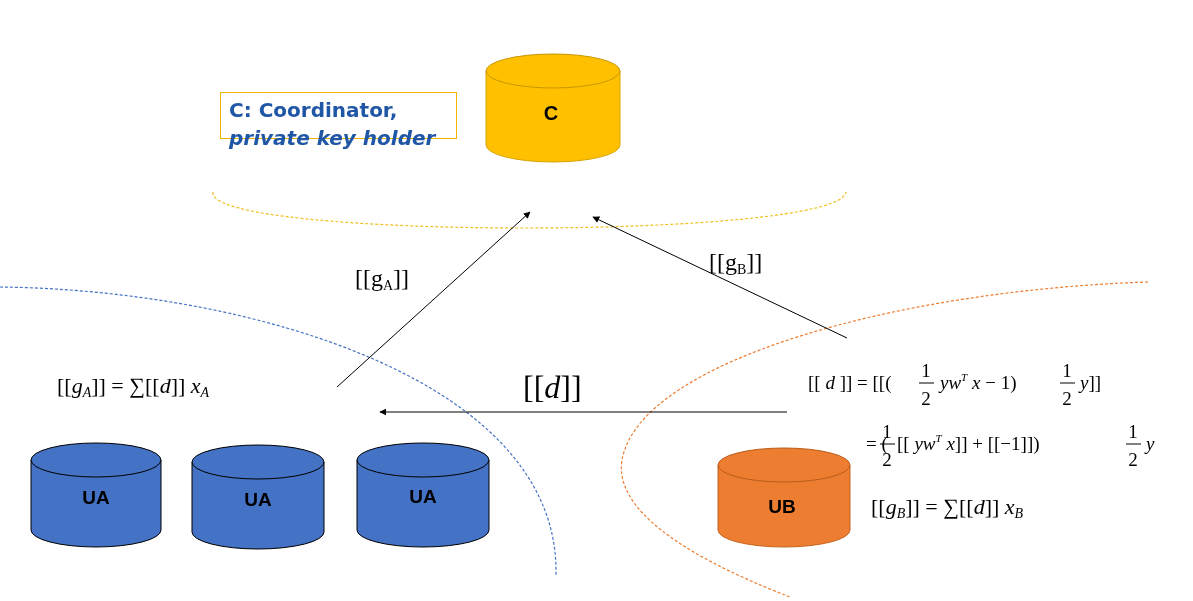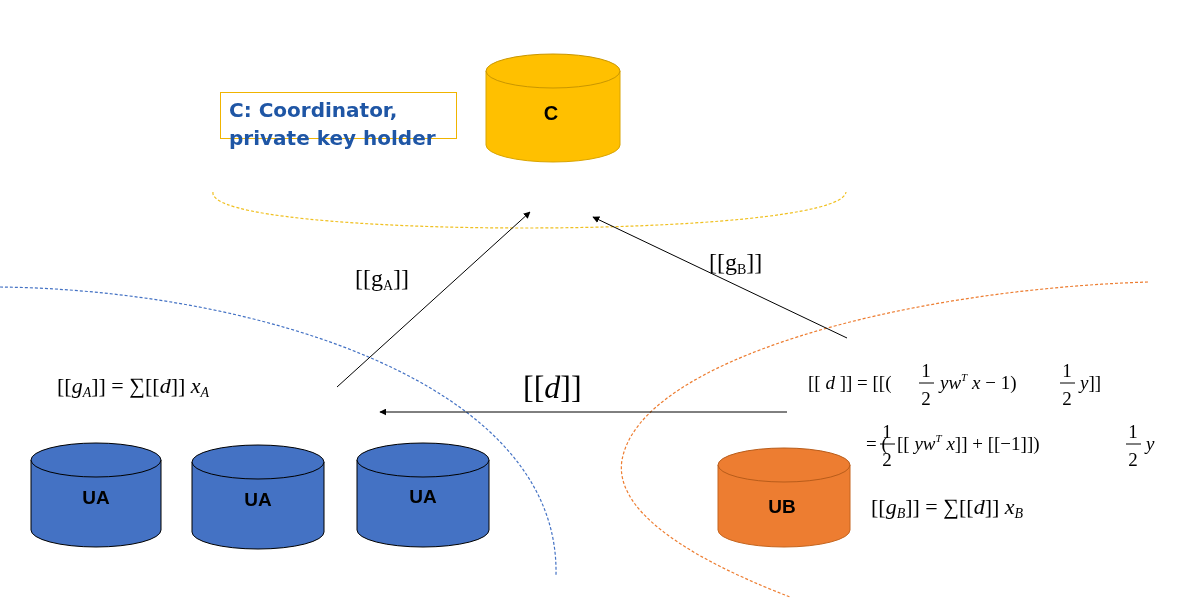--- a/index.html
+++ b/index.html
@@ -4,21 +4,21 @@
 <style>
   html, body { margin:0; padding:0; background:#ffffff; }
   body { width:1193px; height:601px; position:relative; overflow:hidden; }
   #canvas { position:absolute; left:0; top:0; }
   .math { font-family:"Liberation Serif","DejaVu Serif",serif; fill:#000; }
   .label-sans { font-family:"Liberation Sans","DejaVu Sans",sans-serif; font-weight:bold; fill:#000; }
   .coord-box { position:absolute; left:220px; top:92px; width:237px; height:47px;
     border:1.5px solid #f0b400; box-sizing:border-box; padding:3px 0 0 8px;
     font-family:"DejaVu Sans","Liberation Sans",sans-serif; font-weight:bold;
     color:#1f56a5; font-size:20px; line-height:28px; }
-  .coord-box .l2 { }
+  .coord-box .l2 { font-style:italic; }
 </style>
 </head>
 <body>
 
 <svg id="canvas" width="1193" height="601" viewBox="0 0 1193 601">
   <defs>
     <marker id="arrowhead" viewBox="0 0 10 10" refX="9" refY="5" markerWidth="7" markerHeight="7" orient="auto-start-reverse">
       <path d="M0,0 L10,5 L0,10 z" fill="#000"></path>
     </marker>
   </defs>

